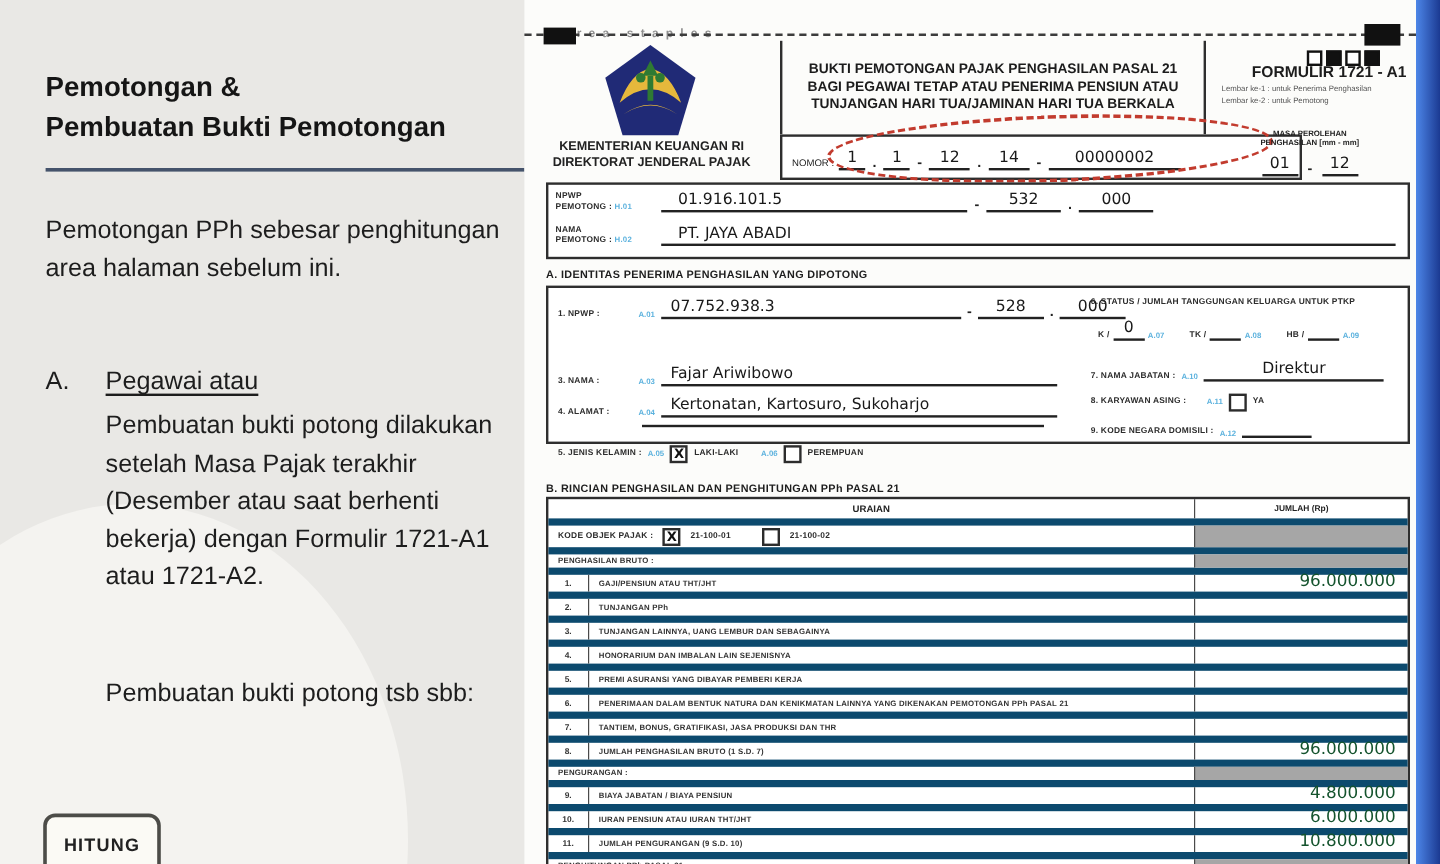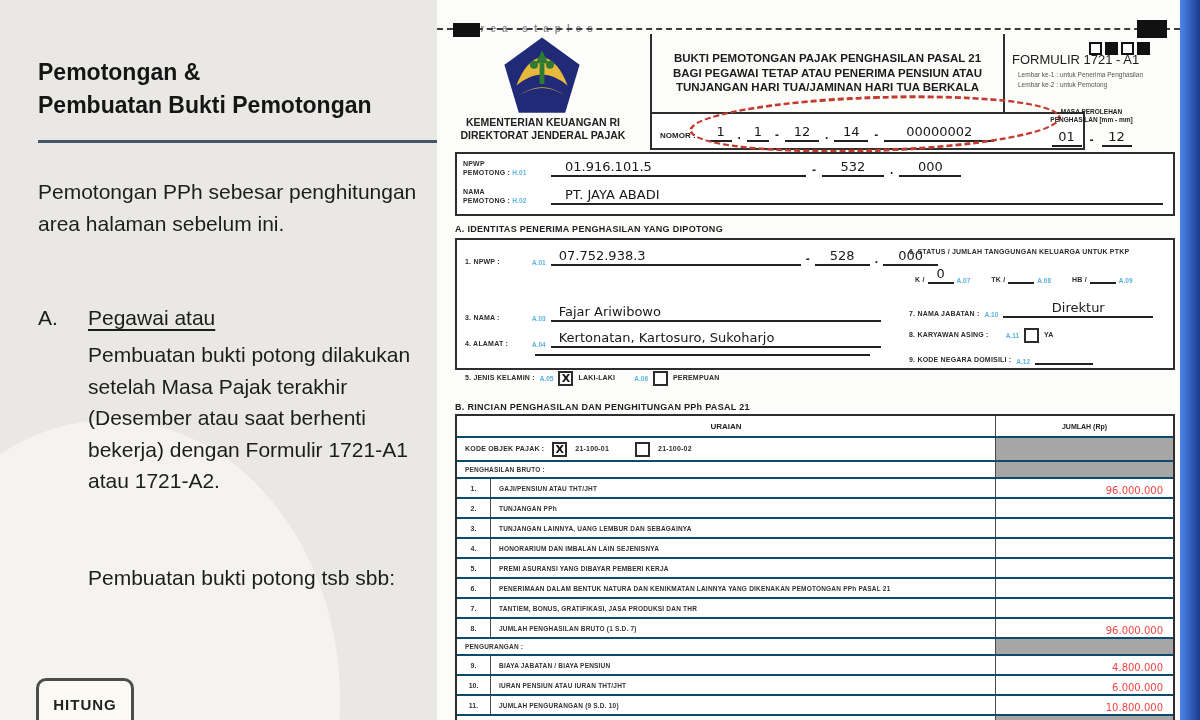--- a/index.html
+++ b/index.html
@@ -30,25 +30,25 @@
   .sq-row { position:absolute; left:652px; top:42px; display:flex; gap:3px; }
   .sq-row .sq { width:13px; height:13px; border:2px solid #111; background:#fff; }
   .sq-row .sq.f { background:#111; }
 
   .logo-wrap { position:absolute; left:62px; top:36px; width:86px; height:80px; }
   .agency { position:absolute; left:0; top:116px; width:212px; text-align:center; font-size:10.5px; font-weight:bold; color:#222; line-height:1.2; }
 
   .title-cell { position:absolute; left:213px; top:34px; width:355px; height:78px; border-left:2px solid #2e2e2e; border-right:2px solid #2e2e2e; display:flex; align-items:center; justify-content:center; padding:4px 10px; }
   .title-cell .t { font-size:11.5px; font-weight:bold; color:#1c1c1c; text-align:center; line-height:1.3; }
 
-  .formulir { position:absolute; left:575px; top:52px; width:160px; text-align:left; font-size:13px; font-weight:normal; color:#1c1c1c; }
+  .formulir { position:absolute; left:575px; top:52px; width:160px; text-align:right; font-size:13px; font-weight:bold; color:#1c1c1c; }
   .lembar { position:absolute; left:575px; top:70px; width:160px; font-size:6.5px; color:#555; line-height:1.5; text-align:left; padding-left:6px; }
 
   .nomor-box { position:absolute; left:213px; top:112px; width:435px; height:38px; border:2px solid #2e2e2e; background:#fff; display:flex; align-items:flex-end; padding:0 10px 6px 8px; }
-  .nomor-lbl { font-size:8px; font-weight:bold; color:#222; margin-right:14px; margin-bottom:2px; }
+  .nomor-lbl { font-size:8px; font-weight:normal; color:#222; margin-right:4px; margin-bottom:2px; }
   .nomor-vals { display:flex; align-items:flex-end; gap:6px; }
 
   .masa { position:absolute; left:608px; top:108px; width:93px; text-align:center; }
   .masa .mlbl { font-size:6.5px; font-weight:bold; color:#222; line-height:1.3; }
   .masa .mvals { display:flex; justify-content:center; gap:8px; margin-top:4px; align-items:flex-end; }
 
   .red-ellipse { position:absolute; left:252px; top:96px; width:372px; height:56px; border:3px dashed #c23b2e; border-radius:50%; transform:rotate(-2deg); pointer-events:none; }
 
   .u { border-bottom:2px solid #222; text-align:center; font-family:"DejaVu Sans", sans-serif; font-size:13px; color:#191919; line-height:1.25; display:inline-block; }
   .sep { font-size:12px; color:#222; font-weight:bold; }
@@ -60,28 +60,28 @@
   .prow { position:absolute; left:0; display:flex; align-items:flex-end; width:100%; padding:0 10px 0 6px; }
   .prow .plbl { width:88px; }
   .prow .vals { flex:1; display:flex; align-items:flex-end; gap:6px; }
 
   .sec-title { position:absolute; font-size:9px; font-weight:bold; color:#1e1e1e; letter-spacing:0.3px; }
 
   .abox { position:absolute; left:18px; top:238px; width:720px; height:132px; border:2px solid #2e2e2e; background:#fff; }
   .af { position:absolute; display:flex; align-items:flex-end; gap:5px; }
 
   .btable { position:absolute; left:18px; top:414px; width:720px; border:2px solid #2e2e2e; background:#fff; }
-  .trow { display:flex; border-bottom:2px solid #0c4a6e; align-items:stretch; }
+  .trow { display:flex; border-bottom:6px solid #0c4a6e; align-items:stretch; }
   .trow.head { height:22px; }
   .trow.kode { height:24px; }
   .trow.section { height:17px; }
   .trow.item { height:20px; }
   .tno { width:34px; border-right:1px solid #4a4a4a; font-size:7px; font-weight:bold; color:#333; display:flex; align-items:center; justify-content:center; }
   .tlbl { flex:1; font-size:6.5px; font-weight:bold; color:#333; display:flex; align-items:center; padding-left:8px; letter-spacing:0.2px; }
-  .tamt { width:178px; border-left:1.5px solid #4a4a4a; font-family:"DejaVu Sans", sans-serif; font-size:10px; color:#ef4444; display:flex; align-items:flex-end; justify-content:flex-end; padding:1px 10px 1px 0; }
+  .tamt { width:178px; border-left:1.5px solid #4a4a4a; font-family:"DejaVu Sans", sans-serif; font-size:14px; color:#14532d; display:flex; align-items:flex-end; justify-content:flex-end; padding:1px 10px 1px 0; }
   .tamt.gray, .gray { background:#a6a6a6; }
   .uraian-h { flex:1; display:flex; align-items:center; justify-content:center; font-size:8px; font-weight:bold; color:#222; }
   .jumlah-h { width:178px; border-left:1.5px solid #4a4a4a; display:flex; align-items:center; justify-content:center; font-size:7px; font-weight:bold; color:#222; }
   .kode-left { flex:1; display:flex; align-items:center; gap:8px; padding-left:8px; }
 </style>
 </head>
 <body>
 
 <div class="slide">
 

